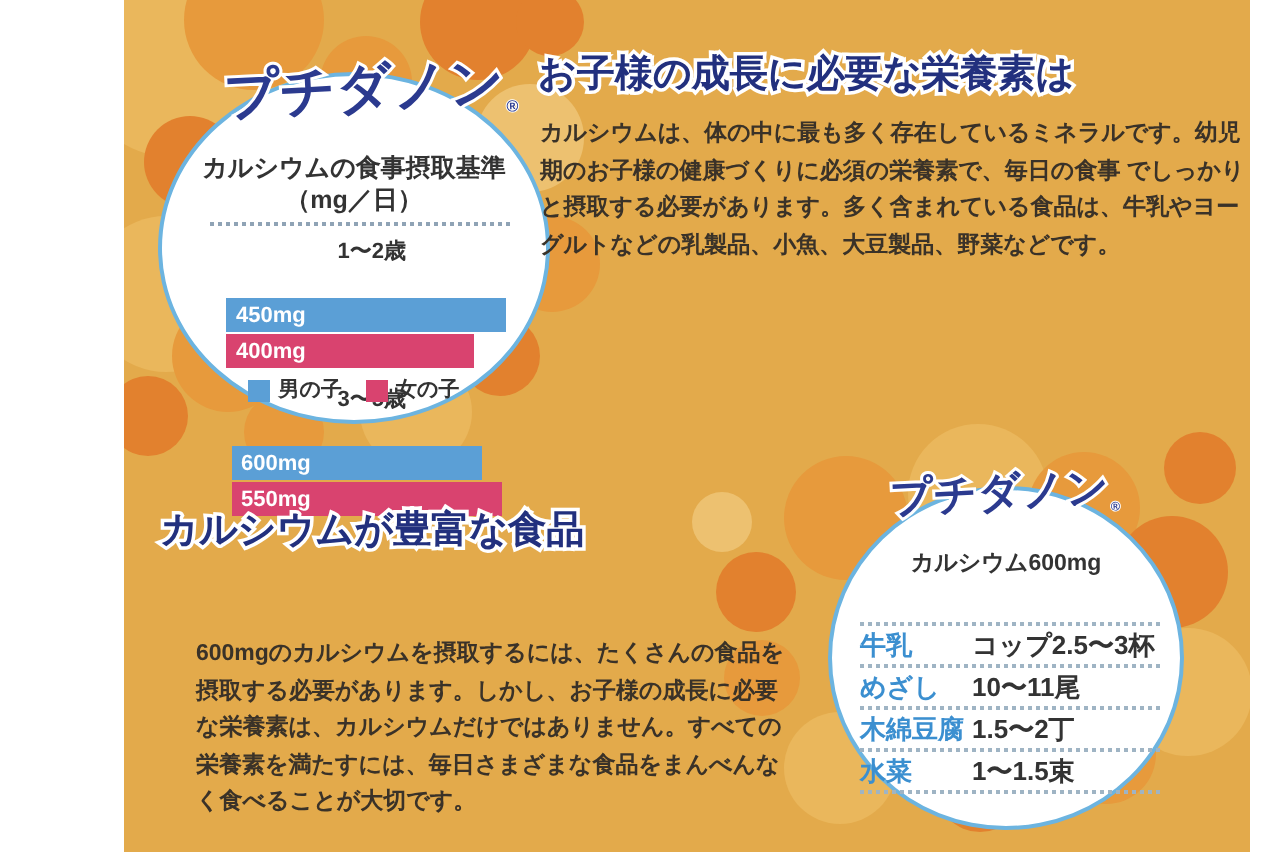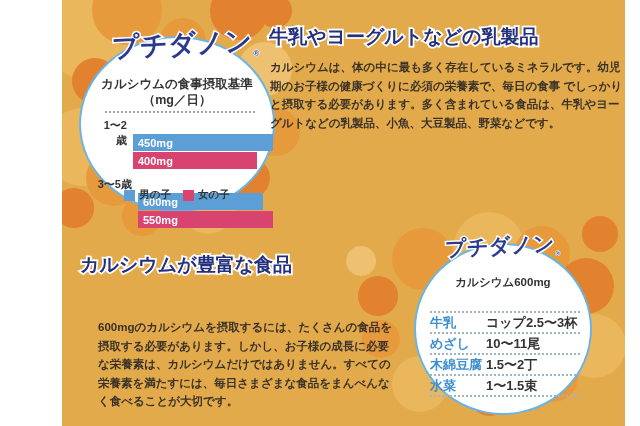--- a/index.html
+++ b/index.html
@@ -119,22 +119,23 @@
     width: 150px;
   }
   #plot {
     position: absolute;
     left: 12px;
     top: 80px;
     width: 180px;
   }
   .grp {
     display: flex;
-    align-items: flex-start;
+    align-items: center;
     margin-bottom: 7px;
+    flex-direction: column;
   }
   .grp-label {
     width: 52px;
     text-align: right;
     padding-right: 6px;
     font-size: 11px;
     color: #333333;
     font-weight: bold;
     box-sizing: border-box;
   }
@@ -337,21 +338,21 @@
       </div>
     </div>
 
     <div class="logo" id="logo-chart">
       <span>プチダノン</span><span class="reg">®</span>
     </div>
     <div class="logo" id="logo-foods">
       <span>プチダノン</span><span class="reg">®</span>
     </div>
 
-    <div class="headline" id="headline-top">牛乳やヨーグルトなどの乳製品</div>
+    <div class="headline" id="headline-top">お子様の成長に必要な栄養素は</div>
     <div class="body" id="body-top">
       <span>カルシウムは、体の中に最も多く存在しているミネラルです。幼児期のお子様の健康づくりに必須の栄養素で、毎日の食事 でしっかりと摂取する必要があります。多く含まれている食品は、牛乳やヨーグルトなどの乳製品、小魚、大豆製品、野菜などです。</span>
     </div>
 
     <div class="headline" id="headline-bottom">カルシウムが豊富な食品</div>
     <div class="body" id="body-bottom">600mgのカルシウムを摂取するには、たくさんの食品を摂取する必要があります。しかし、お子様の成長に必要な栄養素は、カルシウムだけではありません。すべての栄養素を満たすには、毎日さまざまな食品をまんべんなく食べることが大切です。</div>
   </div>
 </div>
 
 </body></html>

